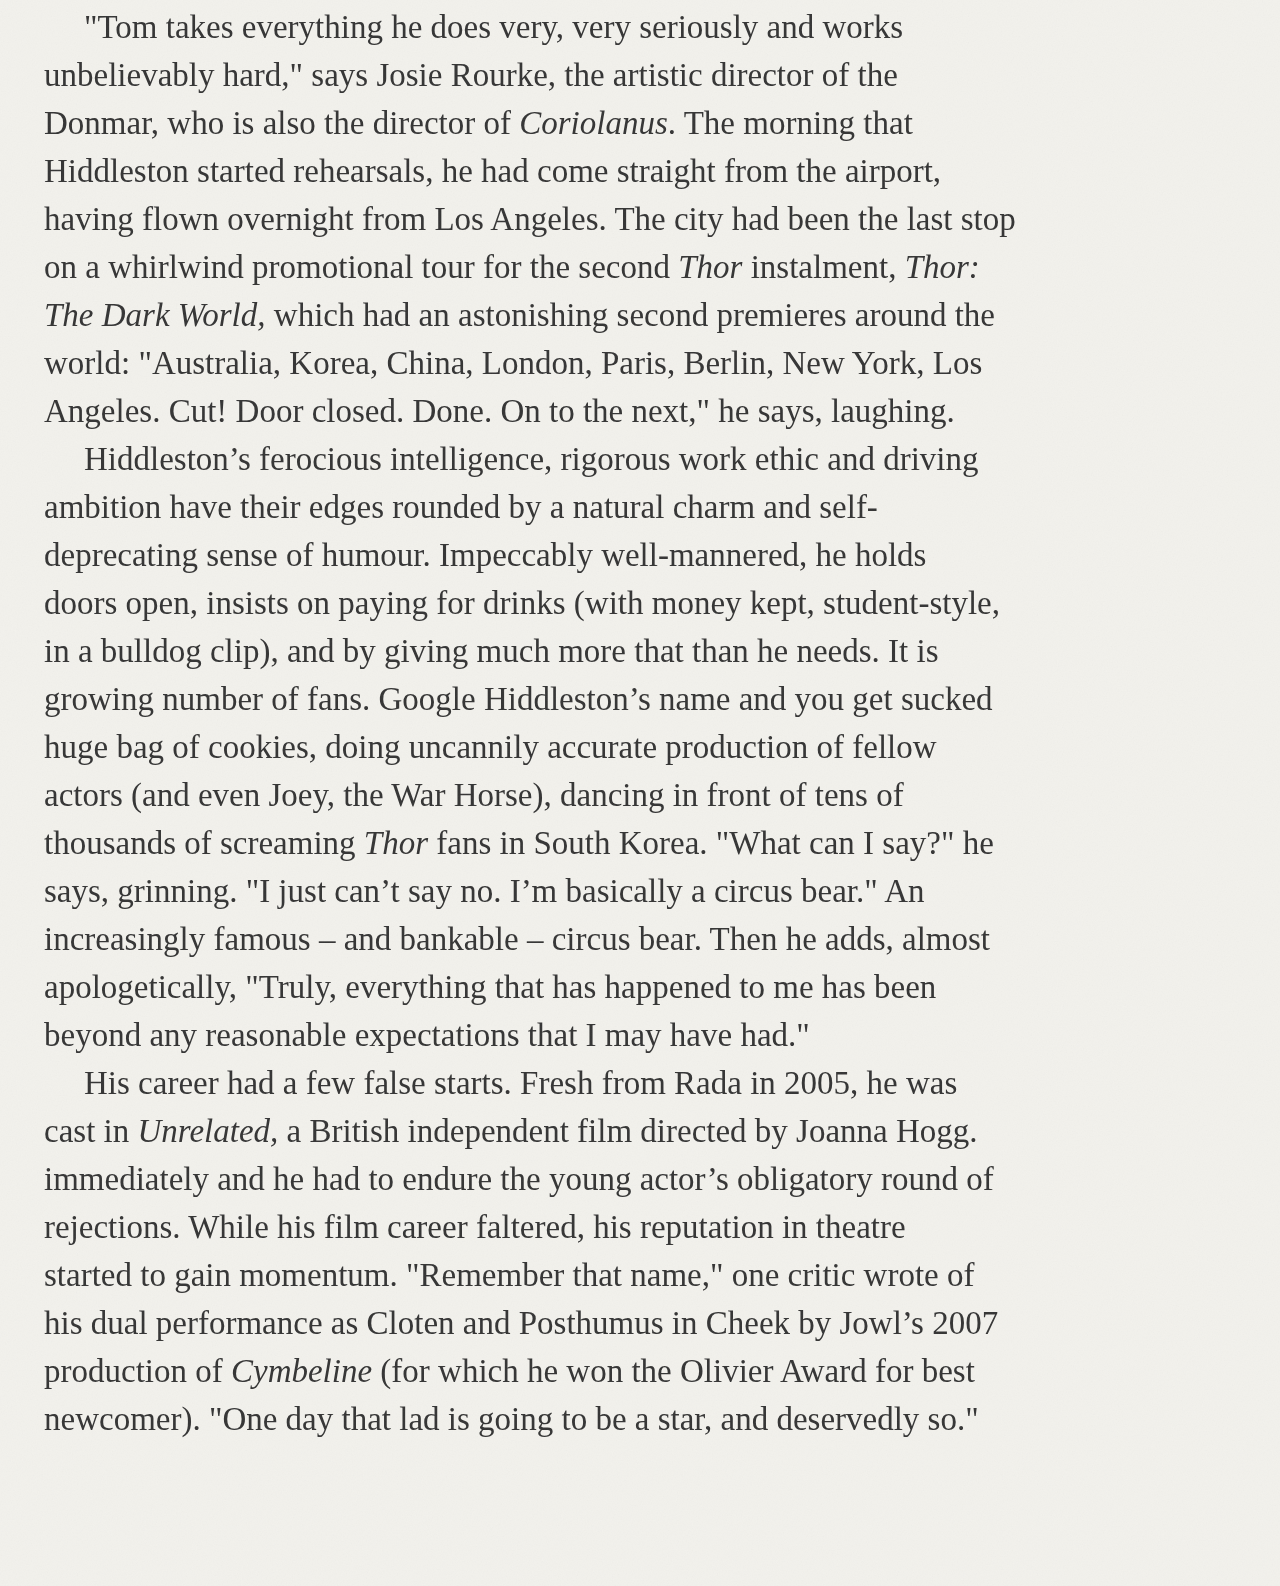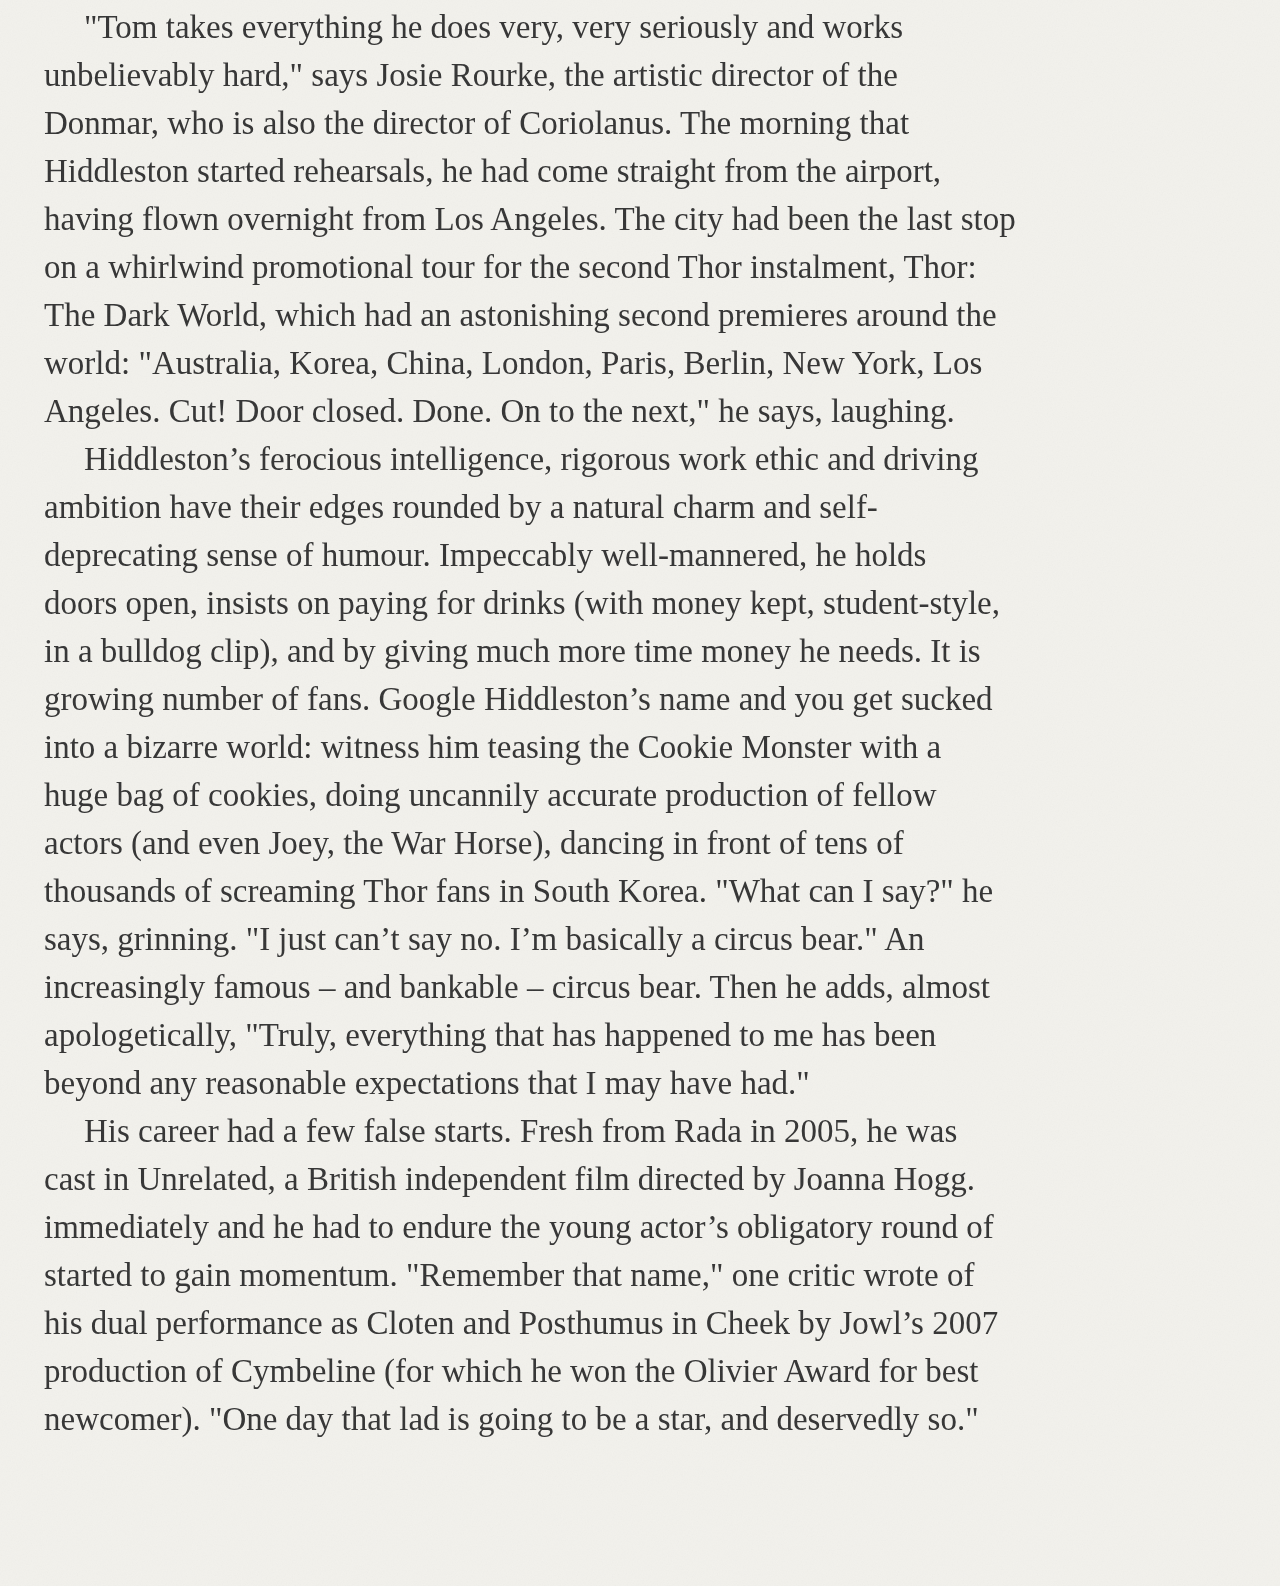--- a/index.html
+++ b/index.html
@@ -26,20 +26,21 @@
     margin: 0;
   }
   .text-line {
     height: 48px;
     white-space: nowrap;
   }
   .text-line.first {
     padding-left: 40px;
   }
   .italic {
+    font-style: italic;
   }
   .texture-overlay {
     position: absolute;
     left: 0;
     top: 0;
     width: 1280px;
     height: 1586px;
     pointer-events: none;
     z-index: 2;
   }
@@ -57,35 +58,35 @@
       <div class="text-line"><span>on a whirlwind promotional tour for the second </span><span class="italic">Thor</span><span> instalment, </span><span class="italic">Thor:</span></div>
       <div class="text-line"><span class="italic">The Dark World,</span><span> which had an astonishing second premieres around the</span></div>
       <div class="text-line"><span>world: "Australia, Korea, China, London, Paris, Berlin, New York, Los</span></div>
       <div class="text-line"><span>Angeles. Cut! Door closed. Done. On to the next," he says, laughing.</span></div>
     </div>
     <div class="paragraph">
       <div class="text-line first"><span>Hiddleston’s ferocious intelligence, rigorous work ethic and driving</span></div>
       <div class="text-line"><span>ambition have their edges rounded by a natural charm and self-</span></div>
       <div class="text-line"><span>deprecating sense of humour. Impeccably well-mannered, he holds</span></div>
       <div class="text-line"><span>doors open, insists on paying for drinks (with money kept, student-style,</span></div>
-      <div class="text-line"><span>in a bulldog clip), and by giving much more time money he needs. It is</span></div>
+      <div class="text-line"><span>in a bulldog clip), and by giving much more that than he needs. It is</span></div>
       <div class="text-line"><span>growing number of fans. Google Hiddleston’s name and you get sucked</span></div>
-      <div class="text-line"><span>into a bizarre world: witness him teasing the Cookie Monster with a</span></div>
       <div class="text-line"><span>huge bag of cookies, doing uncannily accurate production of fellow</span></div>
       <div class="text-line"><span>actors (and even Joey, the War Horse), dancing in front of tens of</span></div>
       <div class="text-line"><span>thousands of screaming </span><span class="italic">Thor</span><span> fans in South Korea. "What can I say?" he</span></div>
       <div class="text-line"><span>says, grinning. "I just can’t say no. I’m basically a circus bear." An</span></div>
       <div class="text-line"><span>increasingly famous – and bankable – circus bear. Then he adds, almost</span></div>
       <div class="text-line"><span>apologetically, "Truly, everything that has happened to me has been</span></div>
       <div class="text-line"><span>beyond any reasonable expectations that I may have had."</span></div>
     </div>
     <div class="paragraph">
       <div class="text-line first"><span>His career had a few false starts. Fresh from Rada in 2005, he was</span></div>
       <div class="text-line"><span>cast in </span><span class="italic">Unrelated,</span><span> a British independent film directed by Joanna Hogg.</span></div>
       <div class="text-line"><span>immediately and he had to endure the young actor’s obligatory round of</span></div>
+      <div class="text-line"><span>rejections. While his film career faltered, his reputation in theatre</span></div>
       <div class="text-line"><span>started to gain momentum. "Remember that name," one critic wrote of</span></div>
       <div class="text-line"><span>his dual performance as Cloten and Posthumus in Cheek by Jowl’s 2007</span></div>
       <div class="text-line"><span>production of </span><span class="italic">Cymbeline</span><span> (for which he won the Olivier Award for best</span></div>
       <div class="text-line"><span>newcomer). "One day that lad is going to be a star, and deservedly so."</span></div>
     </div>
   </div>
 
 <svg class="texture-overlay" xmlns="http://www.w3.org/2000/svg" width="1280" height="1586">
   <filter id="paperNoise">
     <feTurbulence type="fractalNoise" baseFrequency="0.8" numOctaves="2" stitchTiles="stitch" result="n"></feTurbulence>

